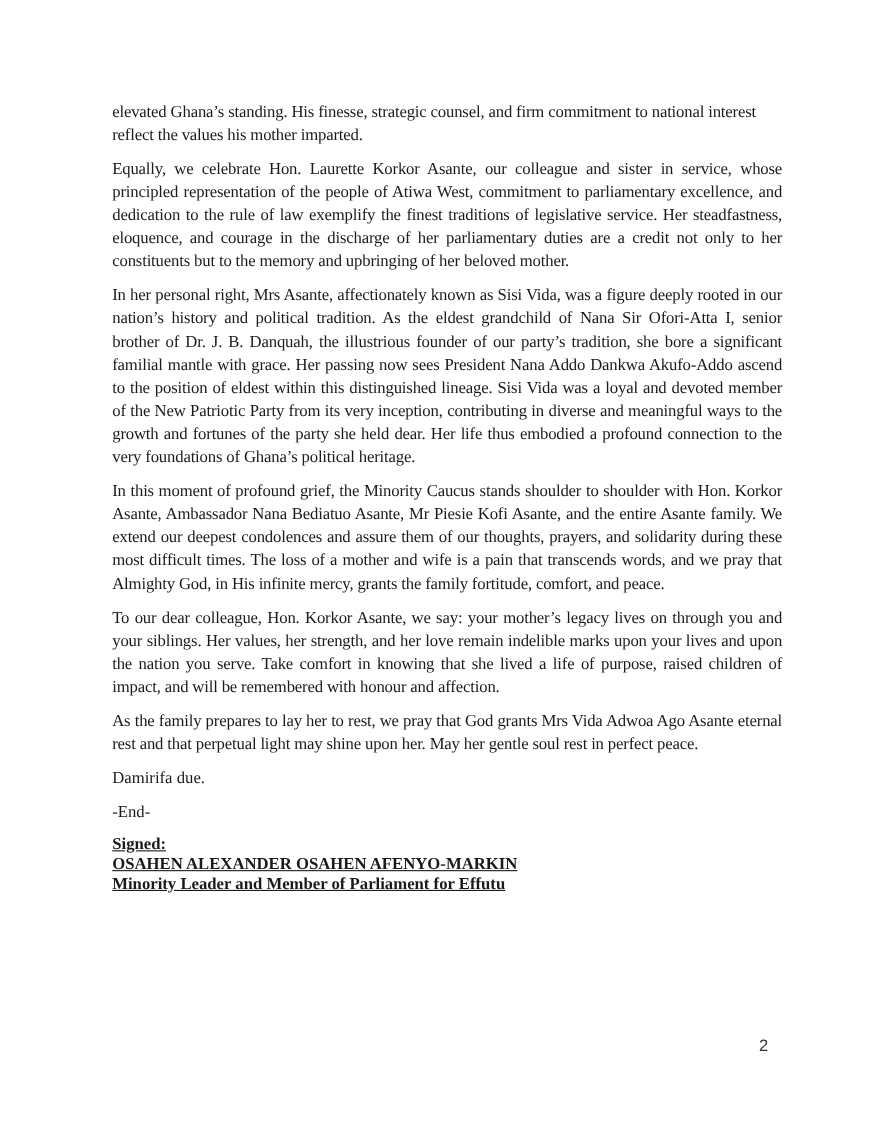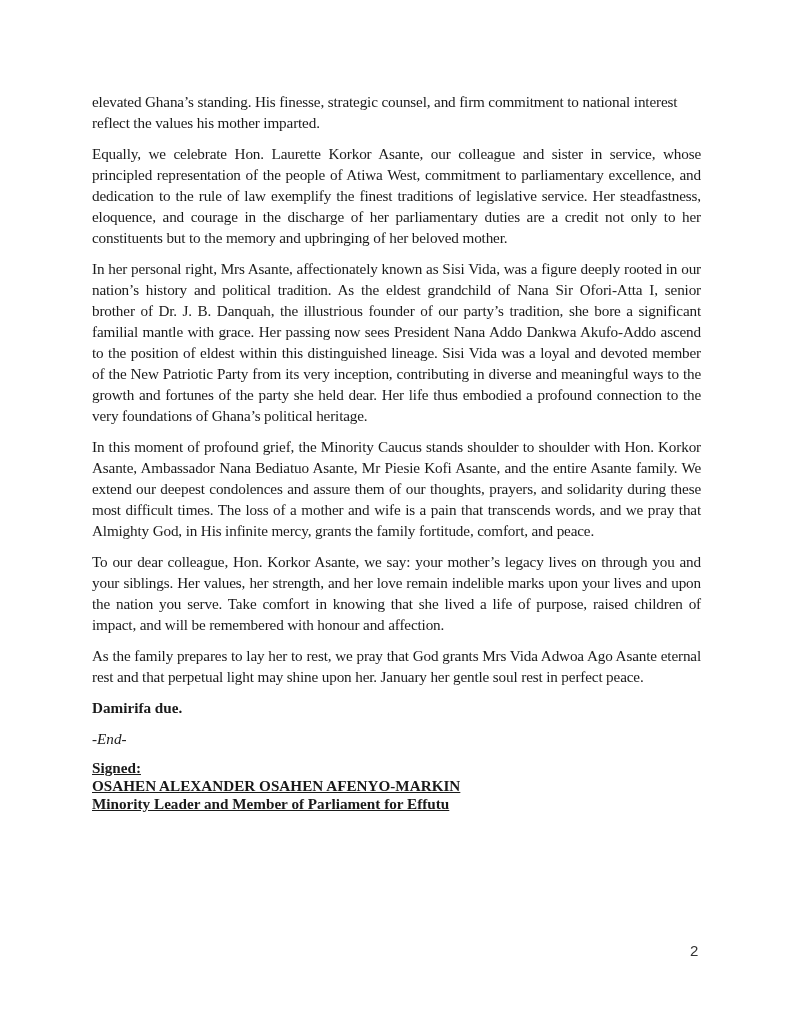--- a/index.html
+++ b/index.html
@@ -10,47 +10,46 @@
     body {
       width: 792px;
       height: 1024px;
       position: relative;
       overflow: hidden;
       font-family: "Liberation Serif", "DejaVu Serif", serif;
       color: #1a1a1a;
     }
     .page {
       position: absolute;
-      left: 92px;
+      left: 102px;
       top: 91px;
       width: 609px;
     }
     .para {
       margin: 0 0 10px 0;
       font-size: 15.2px;
       line-height: 21px;
       text-align: justify;
       letter-spacing: -0.15px;
     }
     .para.first {
       text-align: left;
     }
     .bold {
-      font-weight: bold;
+      font-weight: normal;
     }
     .closing {
       margin: 0 0 10px 0;
       font-size: 15.2px;
       line-height: 21px;
     }
     .end {
       margin: 0 0 10px 0;
       font-size: 15.2px;
       line-height: 21px;
-      font-style: italic;
     }
     .signature {
       margin: 0;
       font-size: 15.2px;
       line-height: 18px;
       font-weight: bold;
     }
     .signature div {
       white-space: nowrap;
       text-decoration: underline;
@@ -66,21 +65,21 @@
   </style>
 </head>
 <body>
 
 <div class="page">
   <p class="para first">elevated Ghana’s standing. His finesse, strategic counsel, and firm commitment to national interest reflect the values his mother imparted.</p>
   <p class="para">Equally, we celebrate Hon. Laurette Korkor Asante, our colleague and sister in service, whose principled representation of the people of Atiwa West, commitment to parliamentary excellence, and dedication to the rule of law exemplify the finest traditions of legislative service. Her steadfastness, eloquence, and courage in the discharge of her parliamentary duties are a credit not only to her constituents but to the memory and upbringing of her beloved mother.</p>
   <p class="para">In her personal right, Mrs Asante, affectionately known as Sisi Vida, was a figure deeply rooted in our nation’s history and political tradition. As the eldest grandchild of Nana Sir Ofori-Atta I, senior brother of Dr. J. B. Danquah, the illustrious founder of our party’s tradition, she bore a significant familial mantle with grace. Her passing now sees President Nana Addo Dankwa Akufo-Addo ascend to the position of eldest within this distinguished lineage. Sisi Vida was a loyal and devoted member of the New Patriotic Party from its very inception, contributing in diverse and meaningful ways to the growth and fortunes of the party she held dear. Her life thus embodied a profound connection to the very foundations of Ghana’s political heritage.</p>
   <p class="para">In this moment of profound grief, the Minority Caucus stands shoulder to shoulder with Hon. Korkor Asante, Ambassador Nana Bediatuo Asante, Mr Piesie Kofi Asante, and the entire Asante family. We extend our deepest condolences and assure them of our thoughts, prayers, and solidarity during these most difficult times. The loss of a mother and wife is a pain that transcends words, and we pray that Almighty God, in His infinite mercy, grants the family fortitude, comfort, and peace.</p>
   <p class="para">To our dear colleague, Hon. Korkor Asante, we say: your mother’s legacy lives on through you and your siblings. Her values, her strength, and her love remain indelible marks upon your lives and upon the nation you serve. Take comfort in knowing that she lived a life of purpose, raised children of impact, and will be remembered with honour and affection.</p>
-  <p class="para">As the family prepares to lay her to rest, we pray that God grants Mrs Vida Adwoa Ago Asante eternal rest and that perpetual light may shine upon her. January her gentle soul rest in perfect peace.</p>
+  <p class="para">As the family prepares to lay her to rest, we pray that God grants Mrs Vida Adwoa Ago Asante eternal rest and that perpetual light may shine upon her. May her gentle soul rest in perfect peace.</p>
 
   <p class="closing bold">Damirifa due.</p>
   <p class="end">-End-</p>
 
   <div class="signature">
     <div>Signed:</div>
     <div>OSAHEN ALEXANDER OSAHEN AFENYO-MARKIN</div>
     <div>Minority Leader and Member of Parliament for Effutu</div>
   </div>
 </div>

